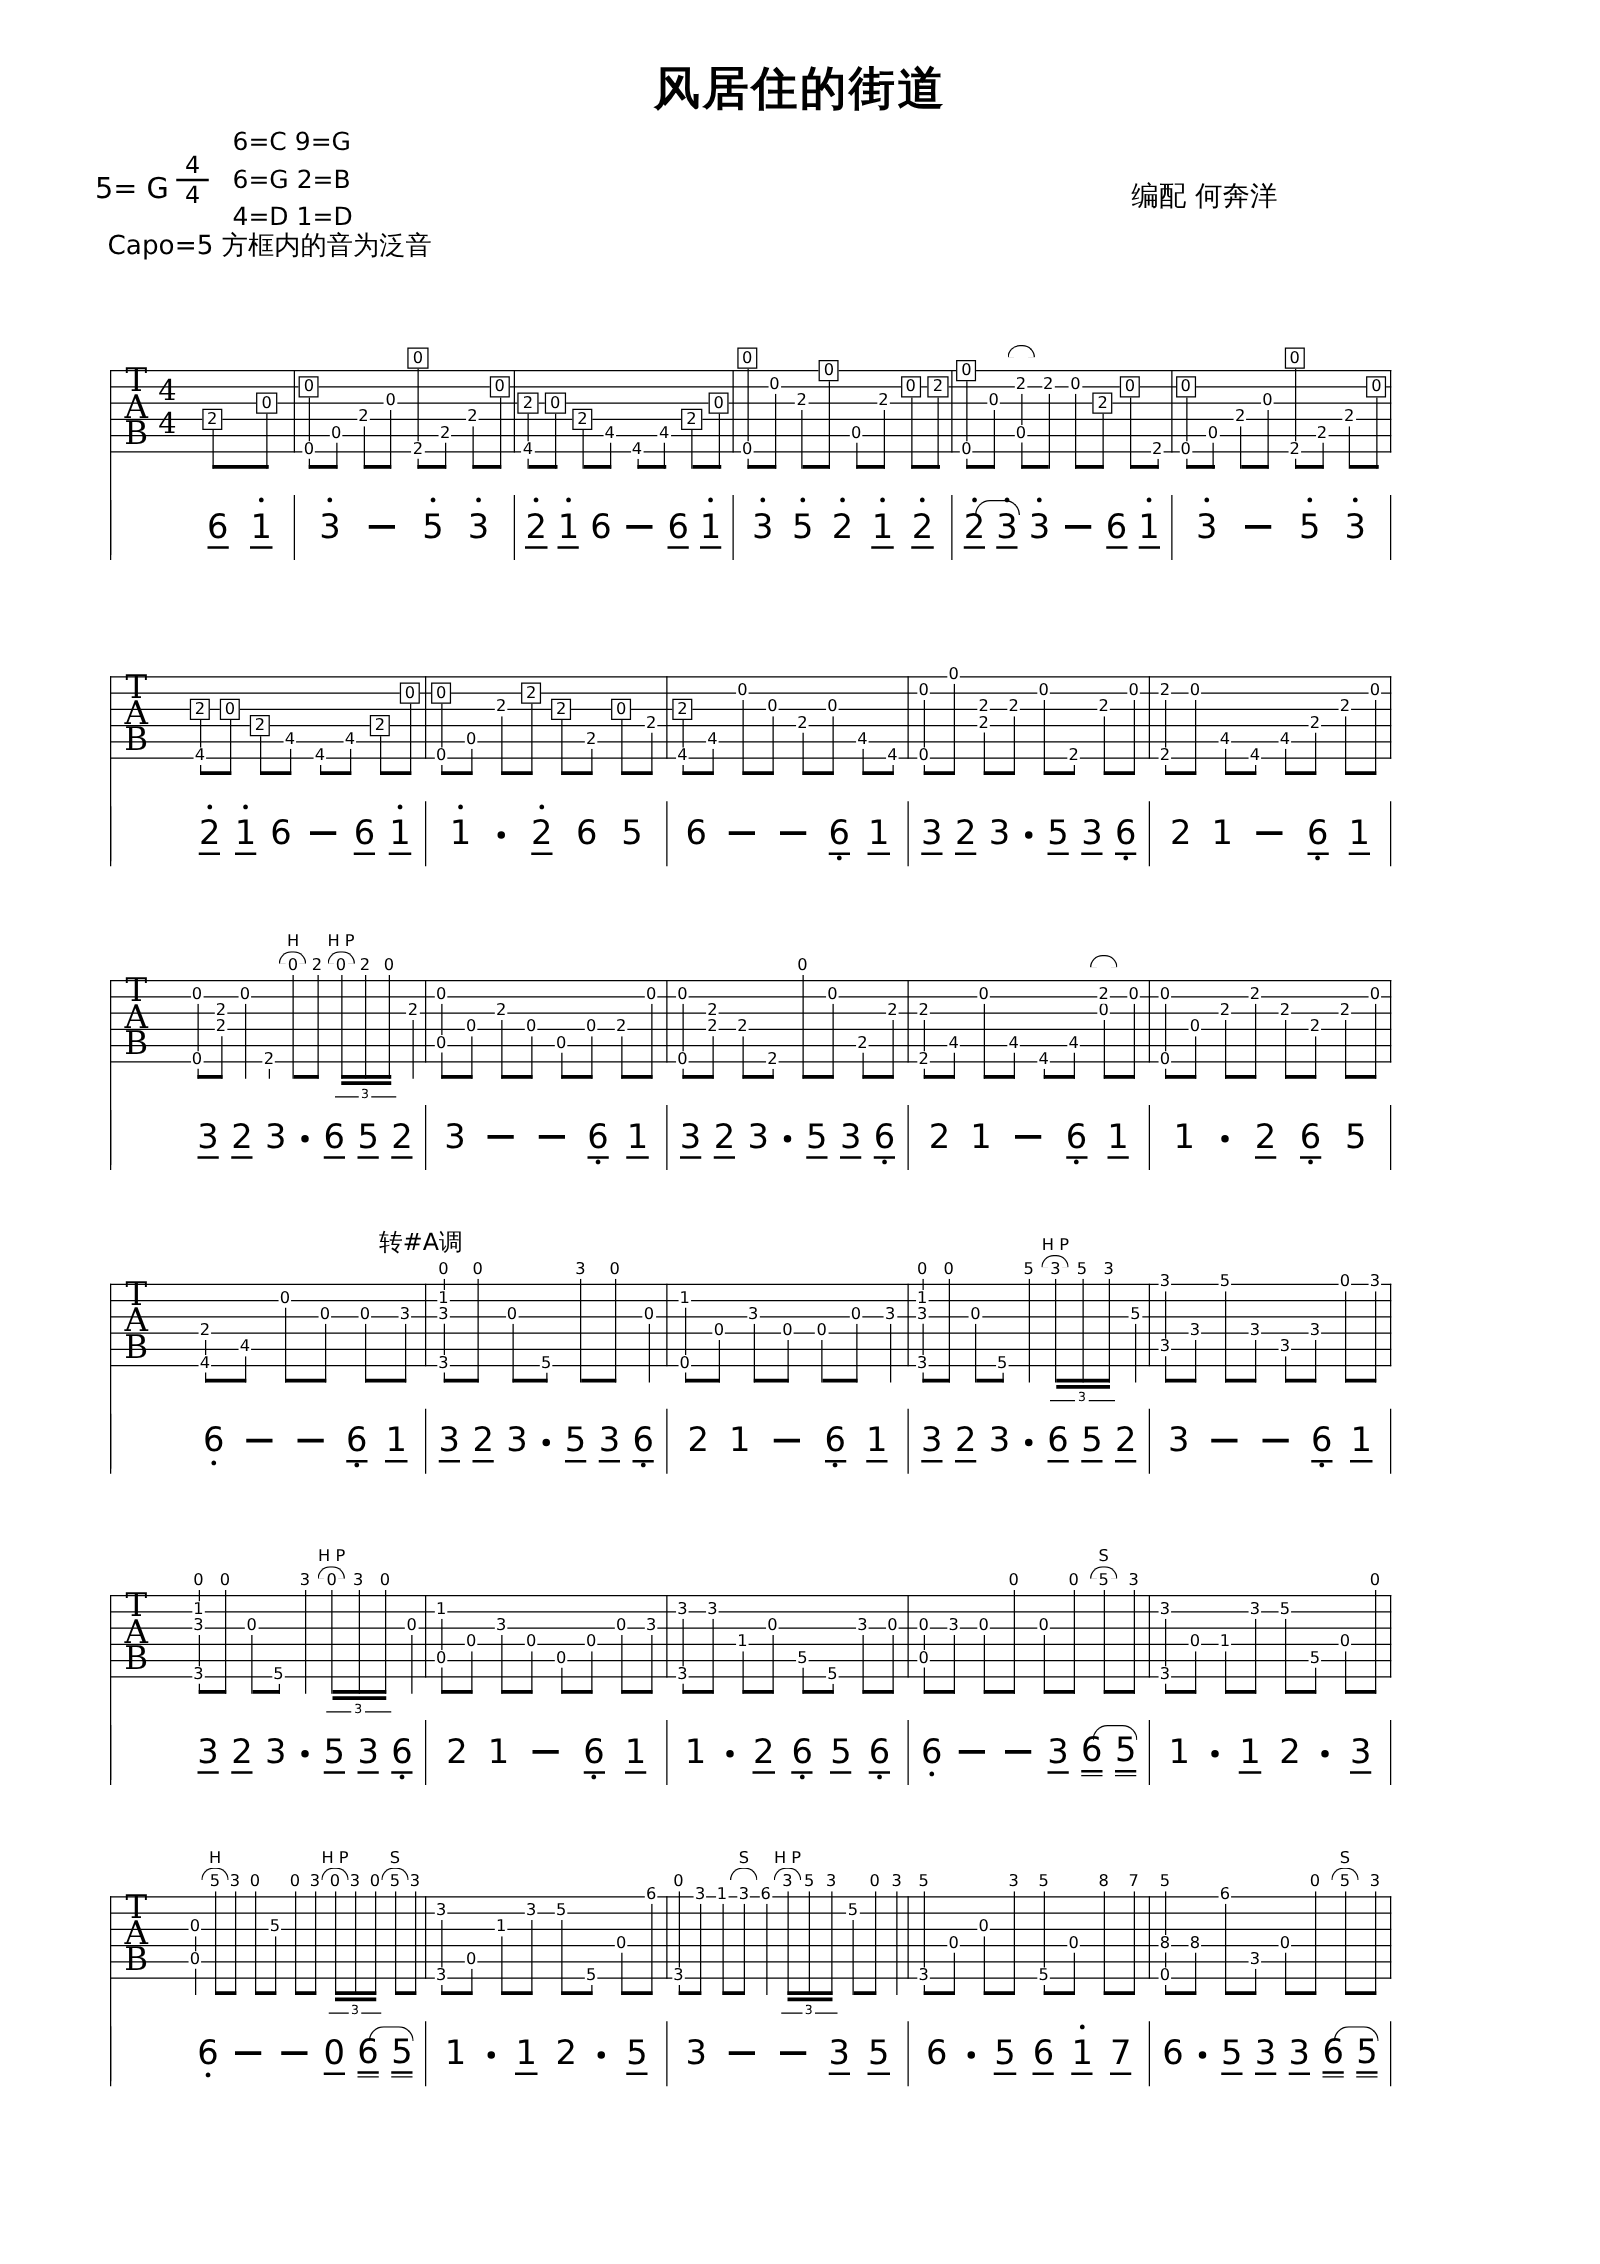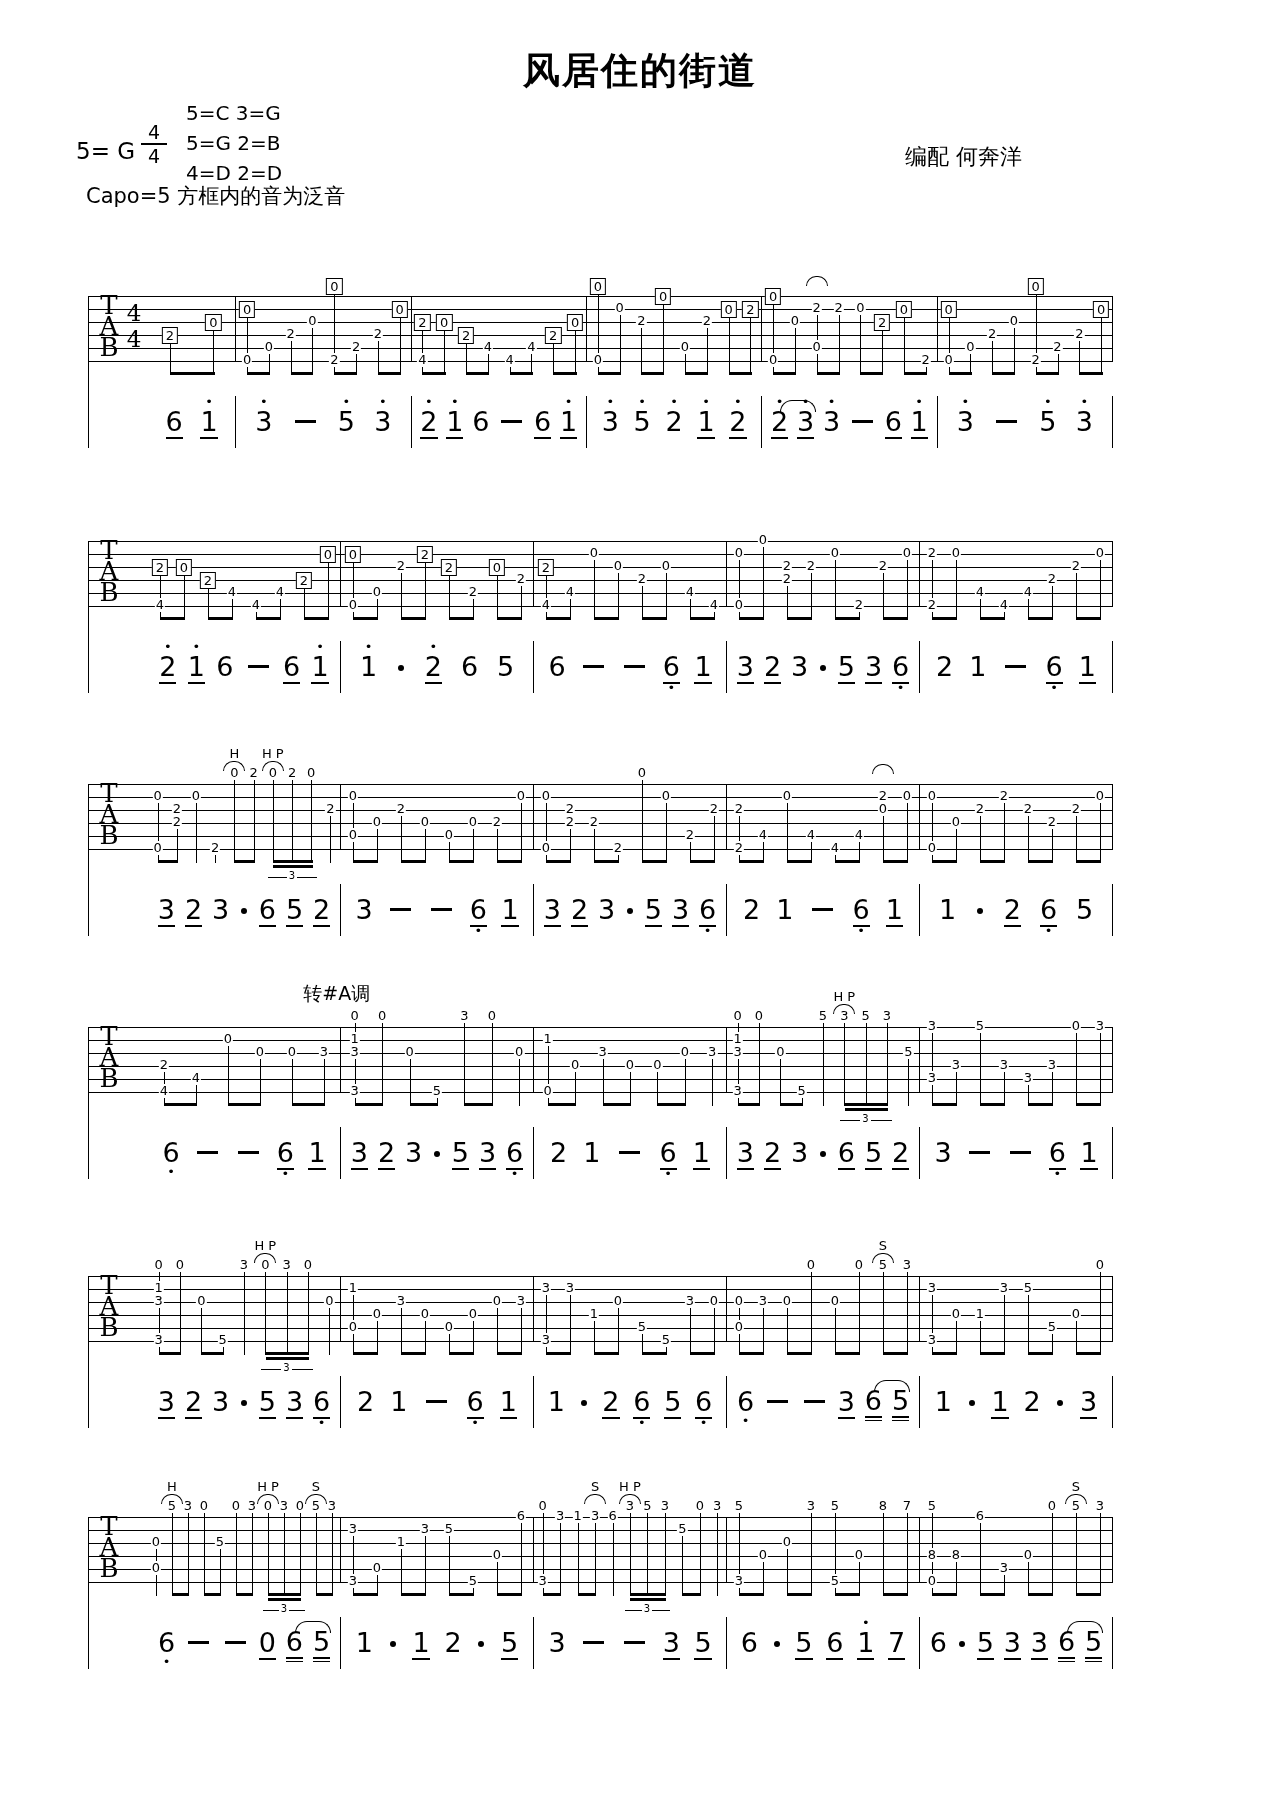--- a/index.html
+++ b/index.html
@@ -54,23 +54,23 @@
 </head>
 <body>
 
 <div class="page">
   <div class="title">风居住的街道</div>
   <div class="keysig">5= G</div>
   <div class="frac">
     <div class="num">4</div>
     <div>4</div>
   </div>
-  <div class="tuning"><span>5=C 3=G</span>
-<span>5=G 2=B</span>
-<span>4=D 2=D</span></div>
+  <div class="tuning"><span>6=C 9=G</span>
+<span>6=G 2=B</span>
+<span>4=D 1=D</span></div>
   <div class="arranger">编配  何奔洋</div>
   <div class="capo">Capo=5 方框内的音为泛音</div>
   <div id="systems">
       <div class="system" style="top: 296px;">
         <div class="staff">
           <div class="sline" style="top: 0px;"></div>
           <div class="sline" style="top: 13px;"></div>
           <div class="sline" style="top: 26px;"></div>
           <div class="sline" style="top: 39px;"></div>
           <div class="sline" style="top: 52px;"></div>

